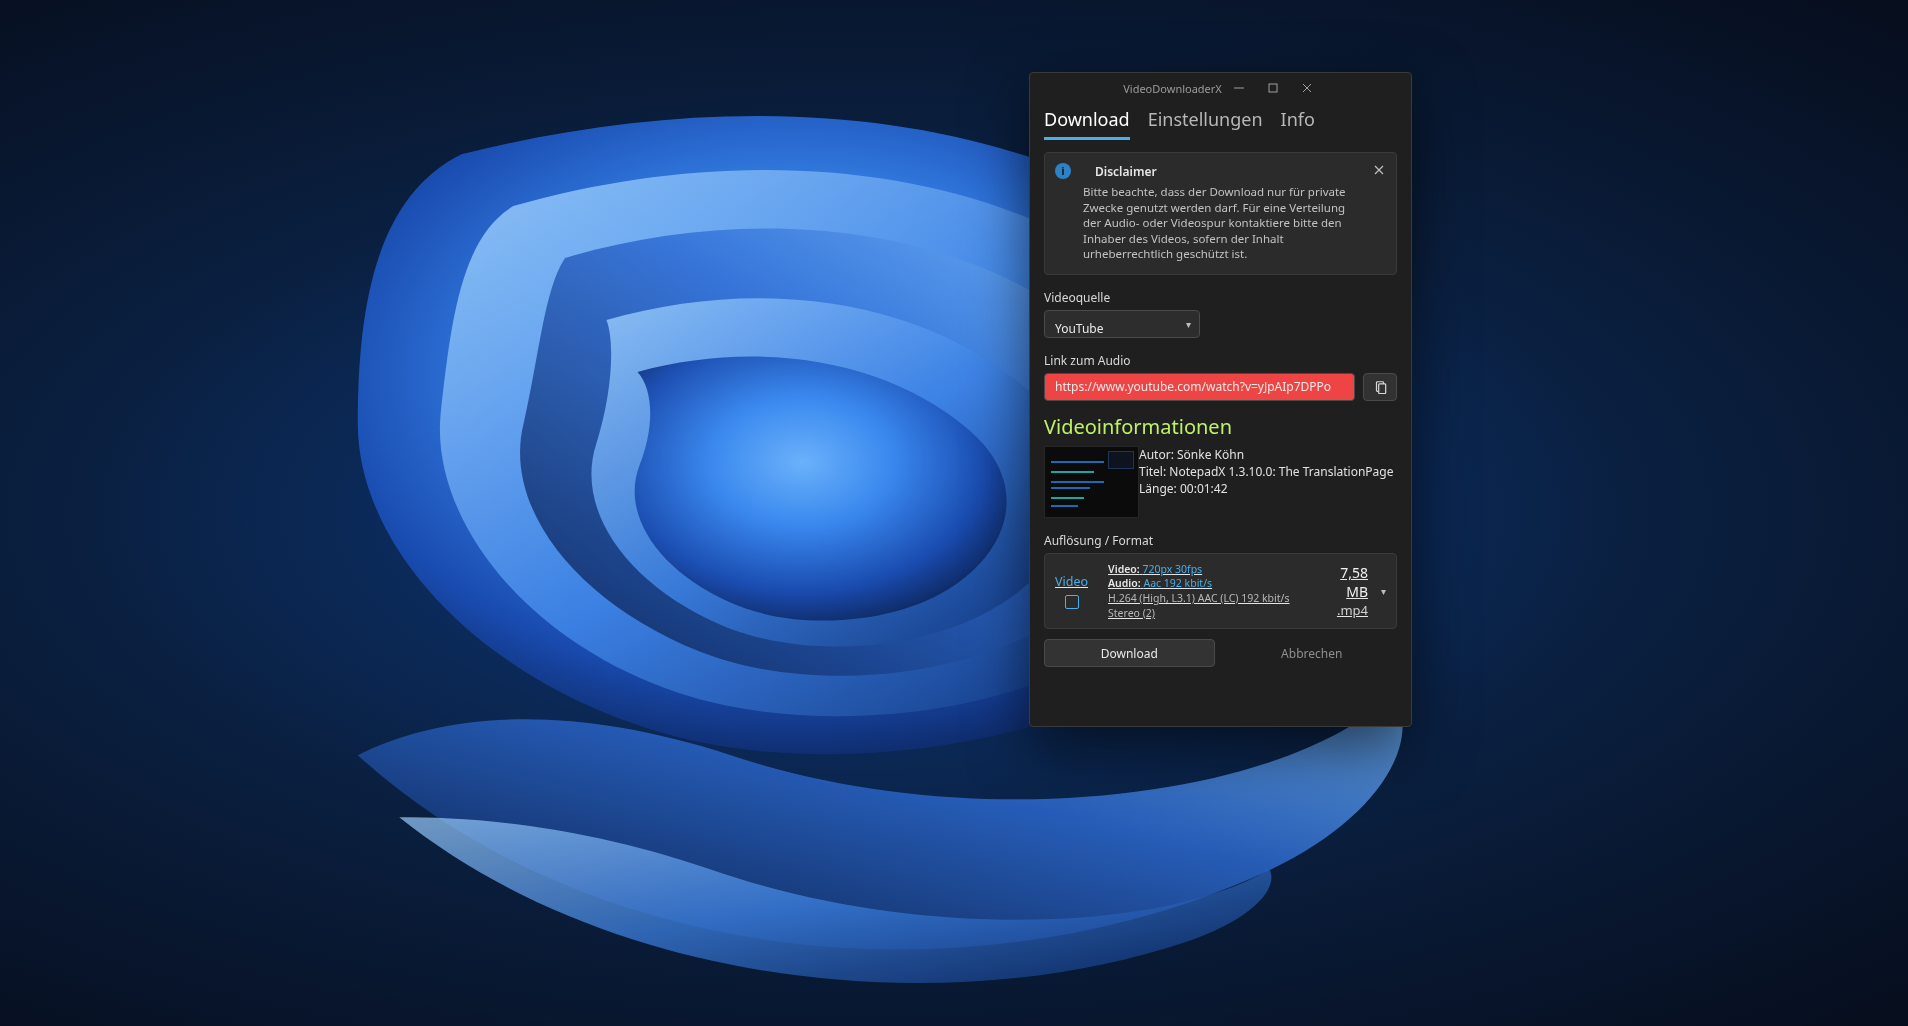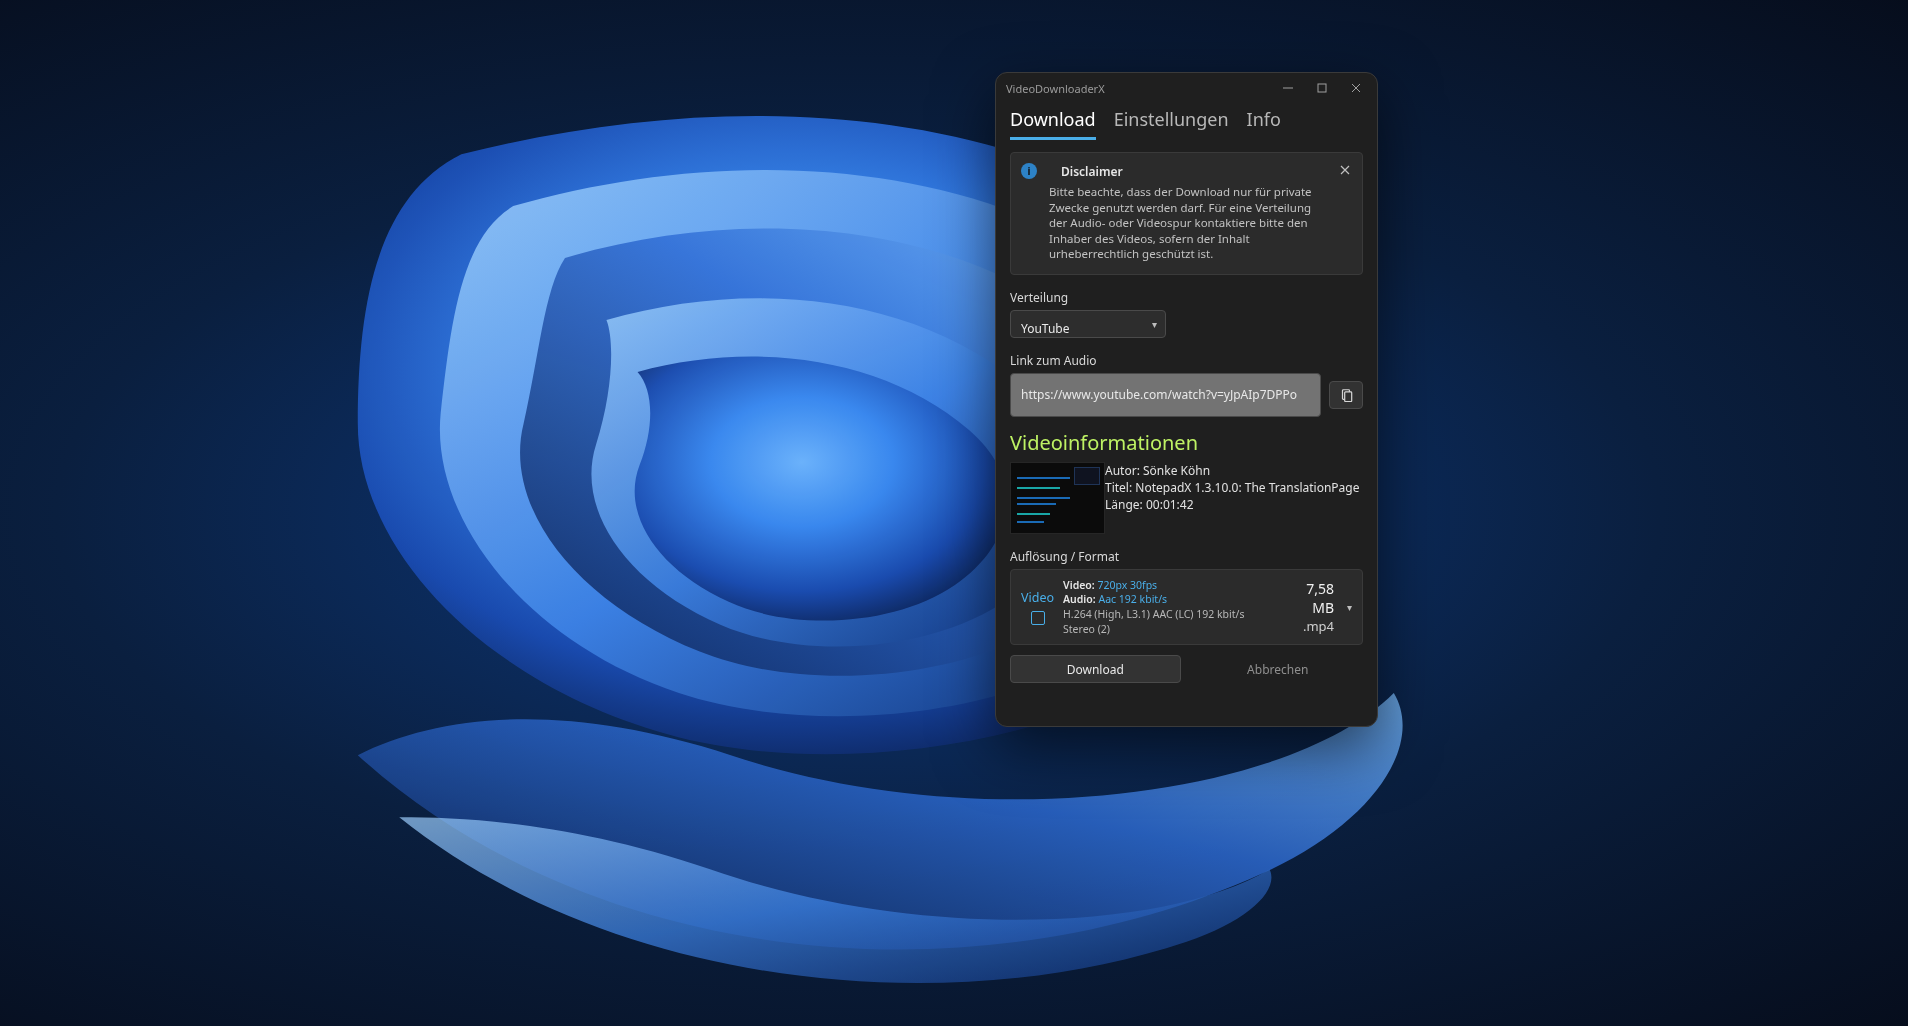--- a/index.html
+++ b/index.html
@@ -14,31 +14,32 @@
     position: absolute;
     top: 30px; left: 160px; right: 420px; bottom: -40px;
     pointer-events: none;
   }
   .bloom svg { width: 100%; height: 100%; }
 
   
   .window {
     position: absolute;
     top: 72px;
-    left: 995px;
+    left: 1029px;
     width: 383px;
     height: 655px;
     background: #1f1f1f;
     border: 1px solid #3a3a3a;
-    border-radius: 12px;
+    border-radius: 4px;
     box-shadow: 0 20px 60px rgba(0,0,0,0.6);
     color: #e6e6e6;
     display: flex;
     flex-direction: column;
     font-size: 12px;
+    align-items: center;
   }
 
   .titlebar {
     height: 30px;
     display: flex;
     align-items: center;
     padding: 0 4px 0 10px;
     color: #9b9b9b;
     font-size: 11px;
   }
@@ -86,22 +87,22 @@
     background: #2d2d2d; border: 1px solid #4a4a4a; border-radius: 4px;
     color: #eaeaea; font-size: 12px;
     padding: 9px 28px 0 10px;
     display: flex; align-items: center; position: relative;
     cursor: pointer;
   }
   .select .chev { position:absolute; right:8px; top:50%; transform:translateY(-50%); color:#bdbdbd; font-size:10px; }
 
   .url-row { display:flex; gap:8px; align-items:center; margin-top:4px; }
   .text-input {
-    flex:1; height: 44px;
-    background: #737373; border:1px solid #4a4a4a; border-radius:4px;
+    flex:1; height: 28px;
+    background: #ef4444; border:1px solid #4a4a4a; border-radius:4px;
     color:#e8e8e8; font-size:12px;
     padding: 4px 10px;
     display:flex; align-items:center;
     overflow:hidden; white-space:nowrap; text-overflow:ellipsis;
   }
   .icon-btn {
     width: 34px; height: 28px;
     background:#323232; border:1px solid #4a4a4a; border-radius:4px;
     display:flex; align-items:center; justify-content:center;
     color:#d6d6d6; cursor:pointer;
@@ -125,23 +126,24 @@
   }
   .thumb .bar { position:absolute; left:6px; right:34px; height:2px; background:#1a6ab5; }
   .thumb .bar.c { background:#19a6a6; }
   .thumb .br { position:absolute; right:4px; top:4px; width:26px; height:18px; background:#0f1320; border:1px solid #1f3457;}
   .vmeta { font-size: 12px; color:#e2e2e2; line-height:1.45; }
 
   .format-box {
     display:flex; align-items:center;
     background:#2b2b2b; border:1px solid #3a3a3a; border-radius:4px;
     padding: 8px 28px 8px 10px;
-    gap: 9px;
+    gap: 20px;
     position: relative;
     margin-top:4px;
+    text-decoration:underline;
   }
   .format-box .chev { position:absolute; right:10px; top:50%; transform:translateY(-50%); color:#bdbdbd; font-size:10px; }
   .video-chip { color:#49aee8; font-size:12.5px; text-align:center; }
   .video-chip .sq {
     width:14px; height:14px; border:1.5px solid #49aee8; border-radius:2px;
     margin: 5px auto 0 auto;
   }
   .codec { font-size: 10.5px; line-height:1.4; }
   .codec .k { color:#e6e6e6; font-weight:600; }
   .codec .hl { color:#4aaee8; }
@@ -225,21 +227,21 @@
       <div class="icon-badge">i</div>
       <div class="close-x">
         <svg width="10" height="10" viewBox="0 0 10 10">
             <path d="M1 1 L9 9 M9 1 L1 9" stroke="currentColor" stroke-width="1.2"></path>
           </svg>
       </div>
       <div class="title">Disclaimer</div>
       <div class="body">Bitte beachte, dass der Download nur für private Zwecke genutzt werden darf. Für eine Verteilung der Audio- oder Videospur kontaktiere bitte den Inhaber des Videos, sofern der Inhalt urheberrechtlich geschützt ist.</div>
     </div>
 
-    <span class="field-label">Verteilung</span>
+    <span class="field-label">Videoquelle</span>
     <div class="select">
       <span>YouTube</span>
       <span class="chev">▾</span>
     </div>
 
     <span class="field-label gap-14">Link zum Audio</span>
     <div class="url-row">
       <div class="text-input">https://www.youtube.com/watch?v=yJpAIp7DPPo</div>
       <div class="icon-btn">
         <svg width="14" height="14" viewBox="0 0 16 16" fill="none" stroke="currentColor" stroke-width="1.4">

